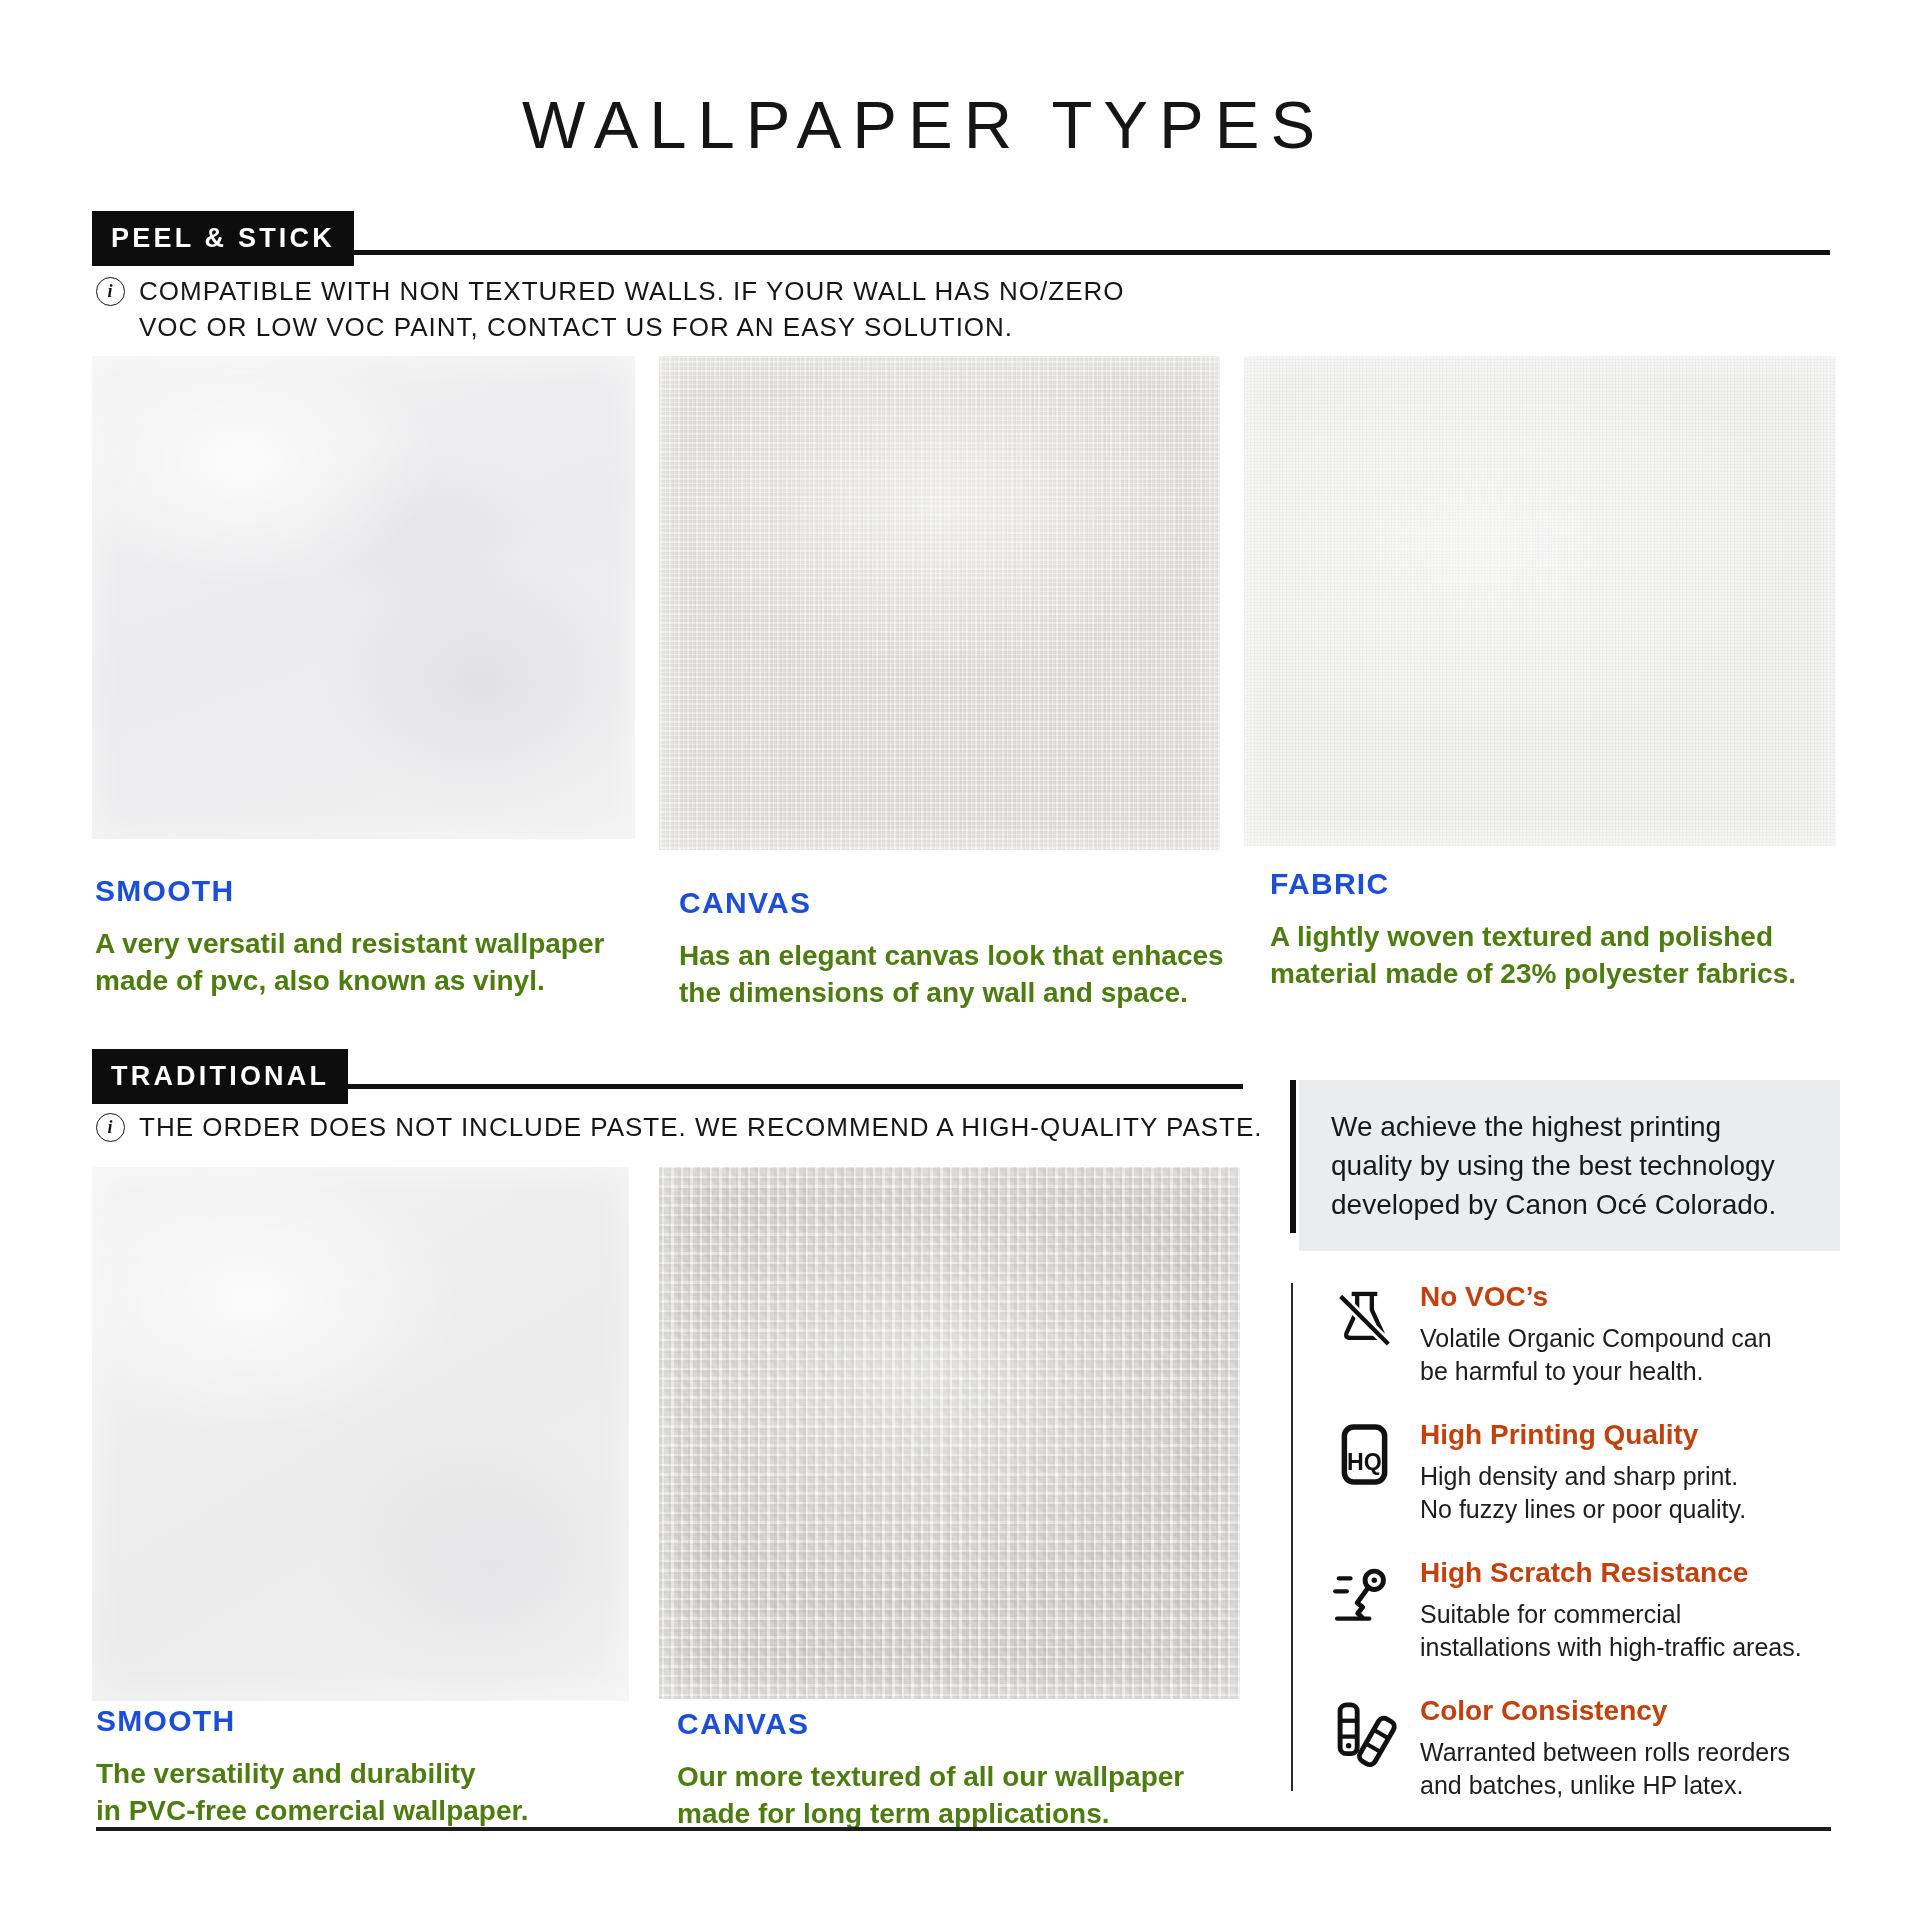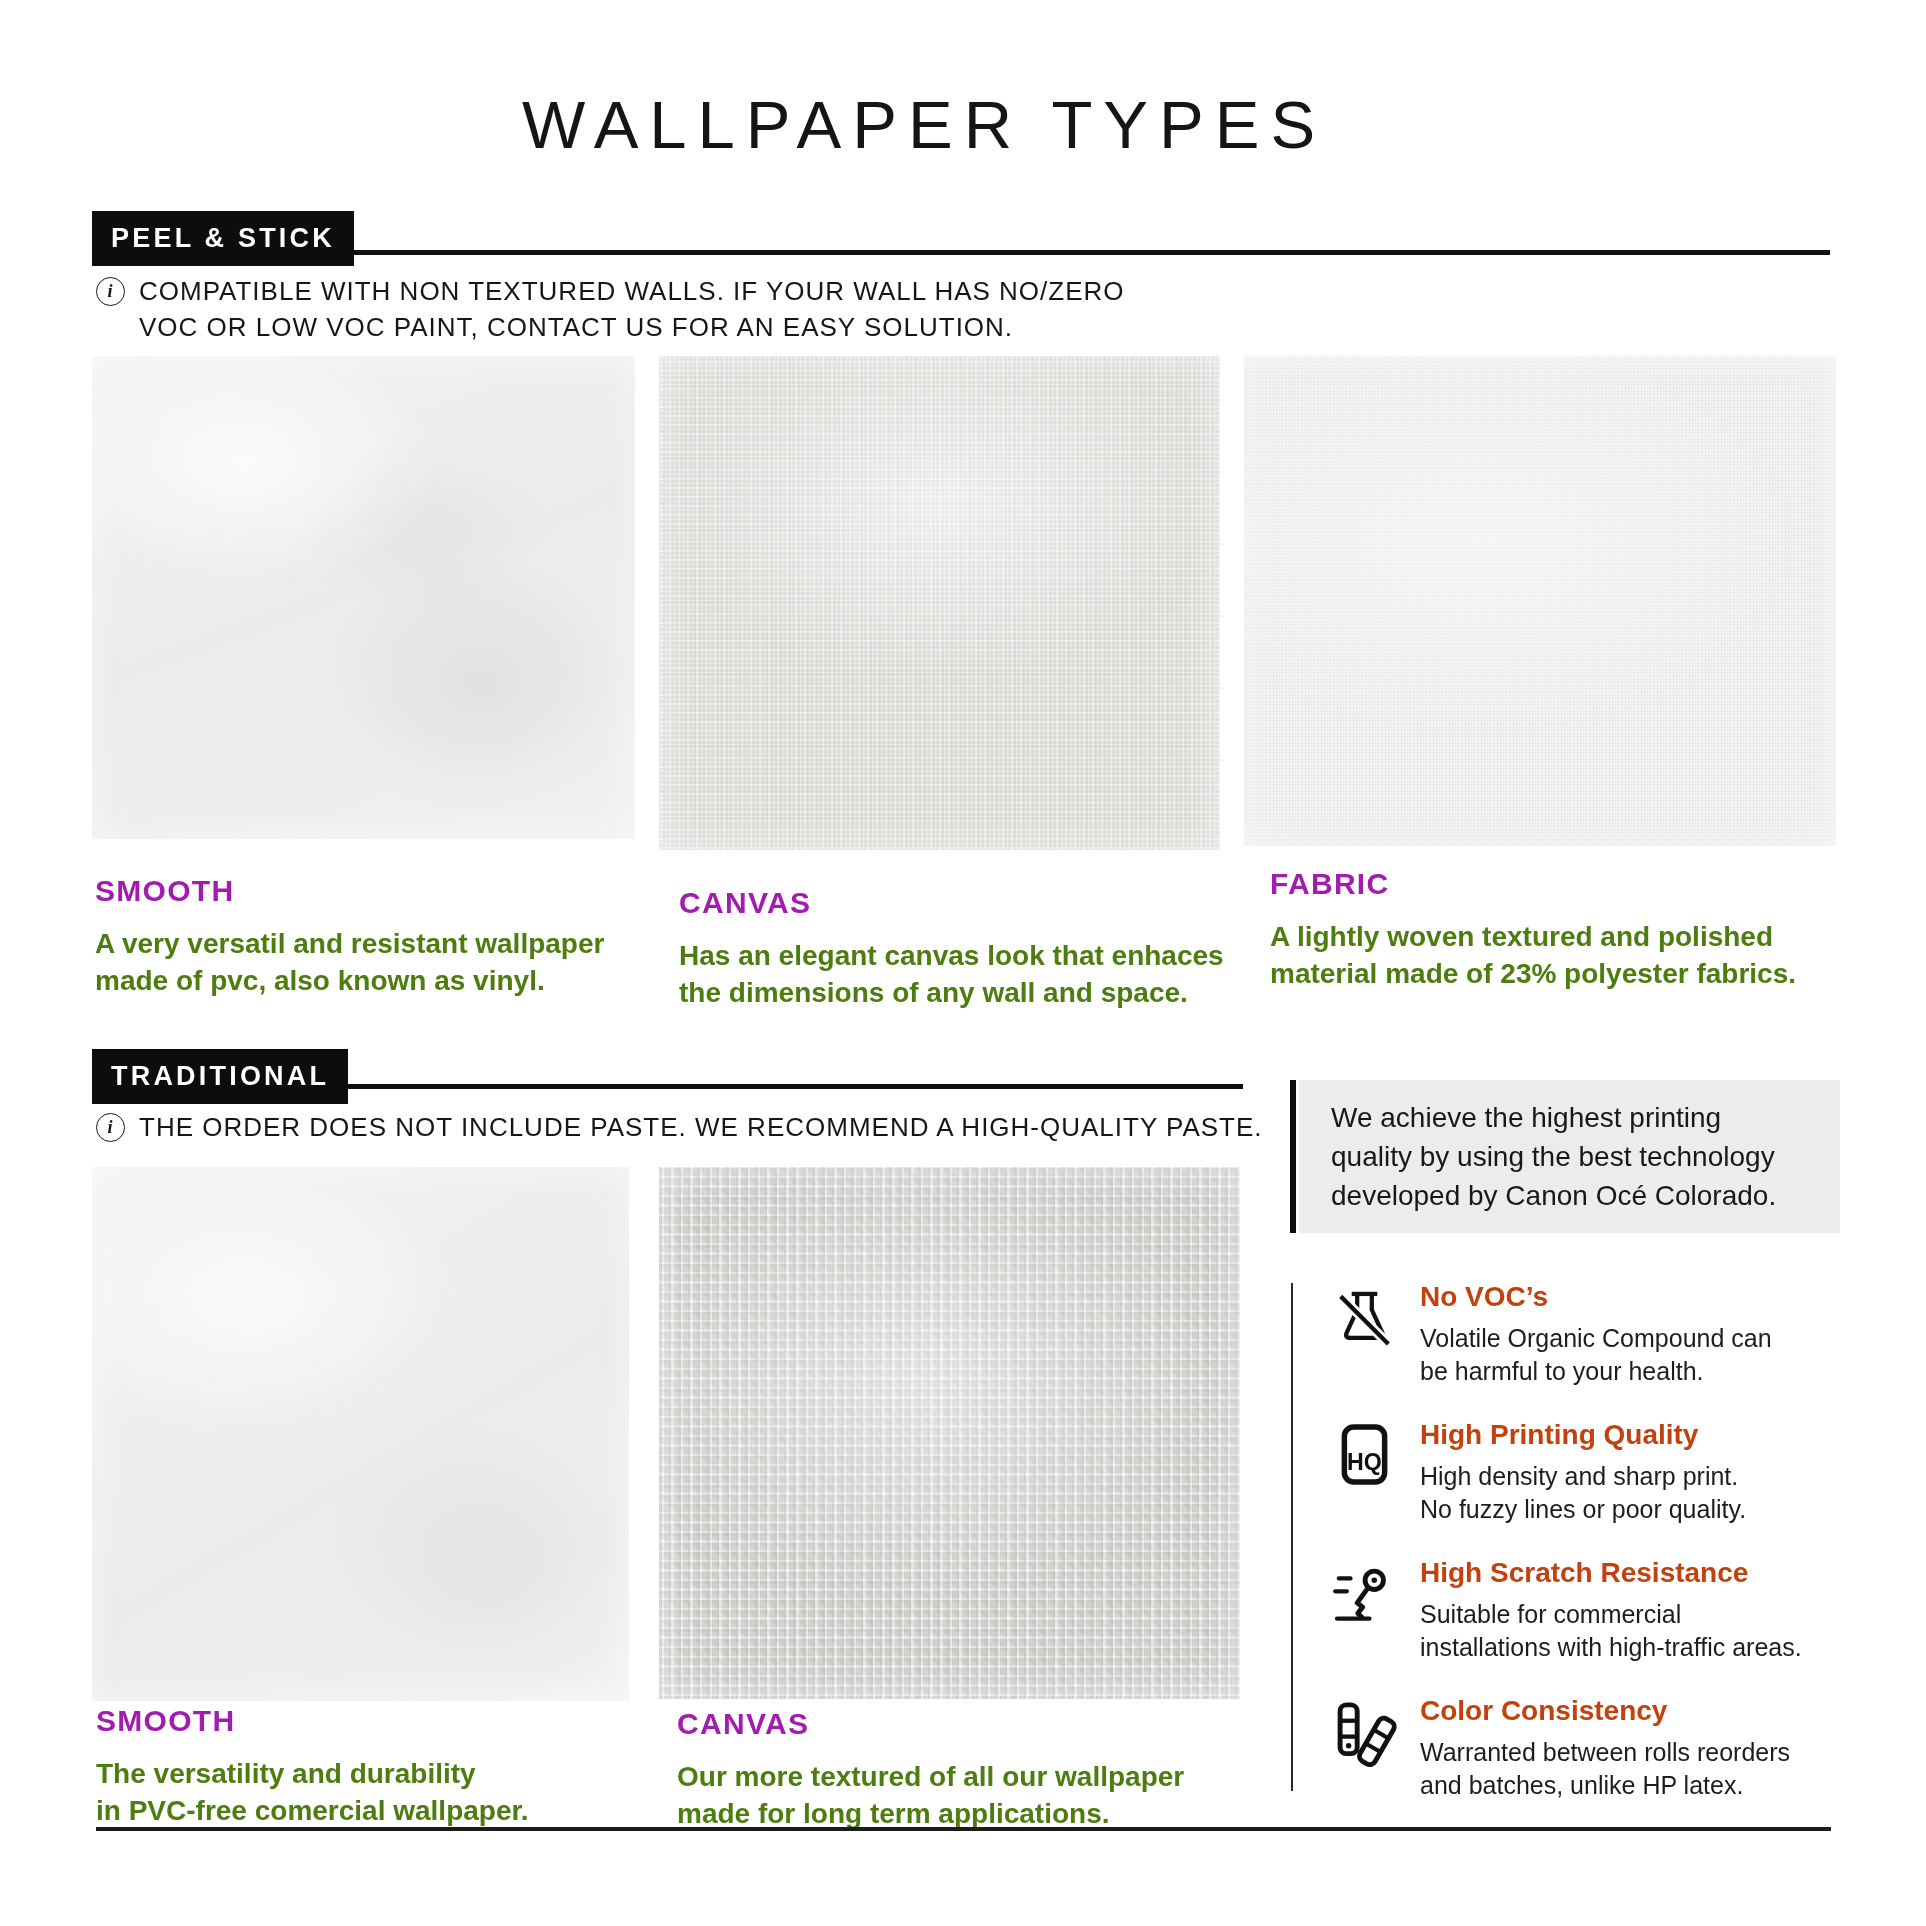--- a/index.html
+++ b/index.html
@@ -66,27 +66,27 @@
   .sw-r2-1{left:92px;top:1167px;width:537px;height:534px;}
   .sw-r2-2{left:659px;top:1167px;width:581px;height:532px;}
 
   
   .type-col{position:absolute;}
   .tc-r1-1{left:95px;top:874px;width:565px;}
   .tc-r1-2{left:679px;top:886px;width:578px;}
   .tc-r1-3{left:1270px;top:867px;width:591px;}
   .tc-r2-1{left:96px;top:1704px;width:565px;}
   .tc-r2-2{left:677px;top:1707px;width:591px;}
-  .type-name{font-size:30px;font-weight:700;letter-spacing:1.3px;color:#a21caf;margin-bottom:16.7px;}
+  .type-name{font-size:30px;font-weight:700;letter-spacing:1.3px;color:#1d4ed8;margin-bottom:16.7px;}
   .type-desc{font-size:28px;line-height:37px;font-weight:700;color:#4d7c0f;}
 
   
   .side-bar-thick{position:absolute;left:1290px;top:1080px;width:6.4px;height:153px;background:#0d0d0d;}
   .side-bar-thin{position:absolute;left:1291px;top:1283px;width:1.9px;height:508px;background:#2a2a2a;}
-  .quality-box{position:absolute;left:1299px;top:1080px;width:541px;height:153px;background:#eaecee;
+  .quality-box{position:absolute;left:1299px;top:1080px;width:541px;height:171px;background:#eaecee;
     display:flex;flex-direction:column;justify-content:center;padding-left:32px;box-sizing:border-box;}
   .quality-box .ql{font-size:28px;line-height:39px;color:#17181a;font-weight:400;}
 
   .feature{position:absolute;left:1334px;width:526px;}
   .f1{top:1281px;} .f2{top:1419px;} .f3{top:1557px;} .f4{top:1695px;}
   .feat-icon{position:absolute;left:0;top:5.1px;width:61px;height:61px;}
   .feat-icon svg{width:61px;height:61px;overflow:visible;}
   .feat-text{margin-left:86px;}
   .feat-title{font-size:28px;font-weight:700;color:#c2410c;margin-bottom:9px;}
   .feat-desc{font-size:25px;line-height:33px;font-weight:400;color:#1d1d1d;}

